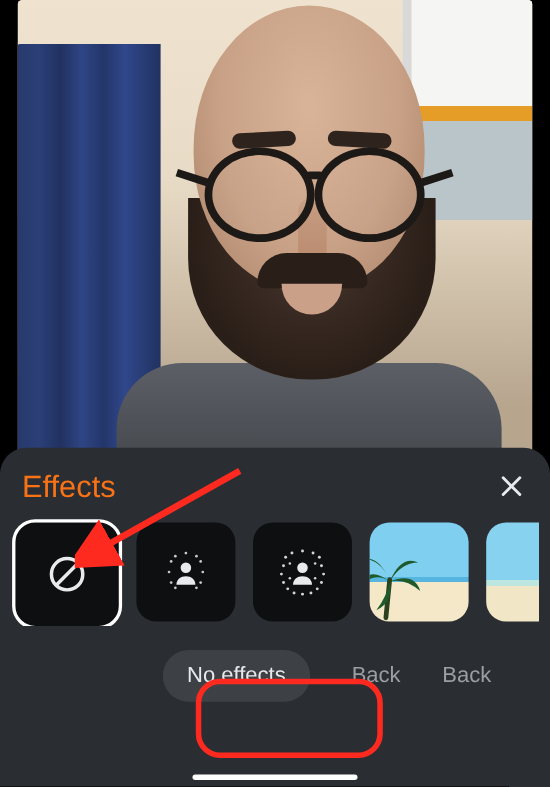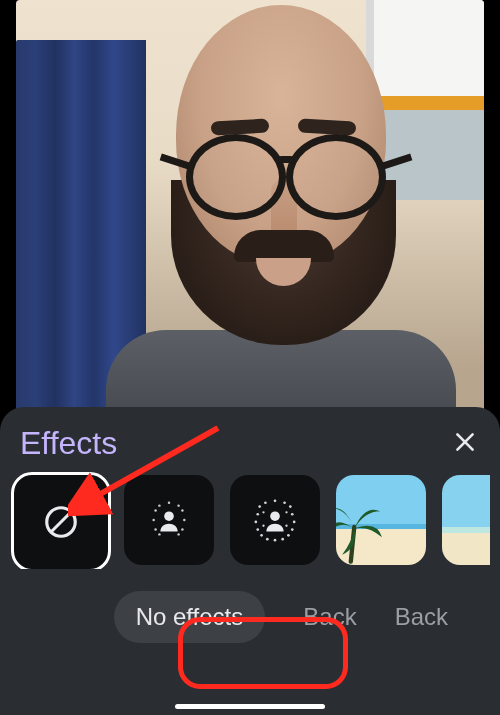--- a/index.html
+++ b/index.html
@@ -31,35 +31,35 @@
   .lensL{left:0;} .lensR{right:0;}
   .bridge{position:absolute;left:92px;top:22px;width:16px;height:7px;background:#1d1917;border-radius:4px;}
   .temple{position:absolute;top:24px;width:30px;height:7px;background:#1d1917;}
   .templeL{left:-26px;transform:rotate(18deg);} .templeR{right:-26px;transform:rotate(-18deg);}
   .shirt{position:absolute;left:90px;top:330px;width:350px;height:120px;border-radius:60px 60px 0 0;
     background:linear-gradient(#5c6066,#3e4247);}
 
   
   .panel{position:absolute;left:0;right:0;bottom:0;height:300px;background:#2a2e33;border-radius:24px 24px 0 0;padding-top:8px;}
   .panel-hdr{display:flex;align-items:center;height:56px;padding:0 20px;}
-  .panel-title{color:#c4b5fd;font-size:32px;font-weight:400;}
+  .panel-title{color:#f97316;font-size:28px;font-weight:400;}
   .spacer{flex:1;}
   .close{width:28px;height:28px;position:relative;color:#e9eaed;}
   .close svg{width:26px;height:26px;}
 
   .thumbs{display:flex;gap:16px;padding:4px 14px 0 14px;overflow:hidden;}
   .thumb{flex:0 0 90px;height:90px;border-radius:18px;background:#0e0f11;position:relative;display:flex;align-items:center;justify-content:center;}
   .thumb.selected{outline:3px solid #ffffff;outline-offset:0;border:2px solid #0e0f11;}
   .thumb .ico{color:#e9eaed;}
   .thumb svg{display:block;}
   .bg1{background:linear-gradient(180deg,#7fcff0 0 55%,#57b6df 55% 60%,#f4e8c8 60% 100%);overflow:hidden;}
   .palm{position:absolute;left:-6px;top:26px;width:52px;height:64px;}
   .bg2{background:linear-gradient(180deg,#87d3ef 0 58%,#bfe7e2 58% 64%,#f1e7c7 64% 100%);}
 
-  .labels{display:flex;gap:38px;padding:22px 52px 0 52px;align-items:center;font-size:24px;color:#9b9ea3;}
+  .labels{display:flex;gap:38px;padding:22px 52px 0 52px;align-items:center;font-size:20px;color:#9b9ea3;}
   .label{white-space:nowrap;}
   .label.active{color:#e8e9ec;background:#3d4146;padding:12px 22px;border-radius:30px;margin-left:-22px;}
 
   
   .anno-box{position:absolute;border:5px solid #ff2a1f;border-radius:22px;pointer-events:none;}
   .anno-arrow{position:absolute;pointer-events:none;}
 
   .home-ind{position:absolute;left:50%;bottom:6px;transform:translateX(-50%);width:150px;height:5px;border-radius:3px;background:#fff;}
 </style>
 </head>

